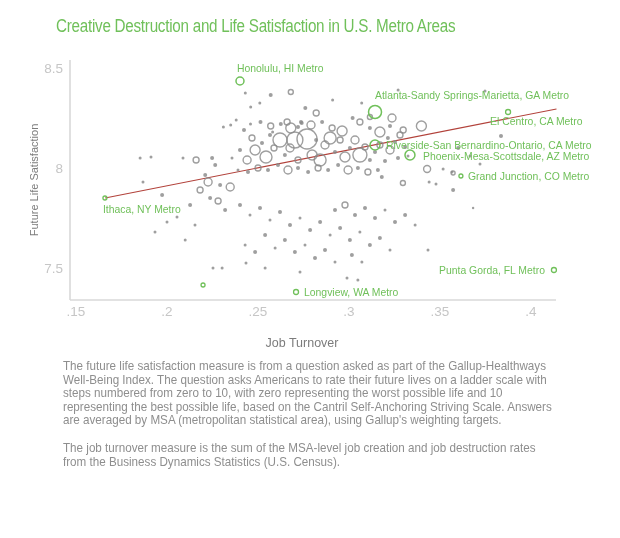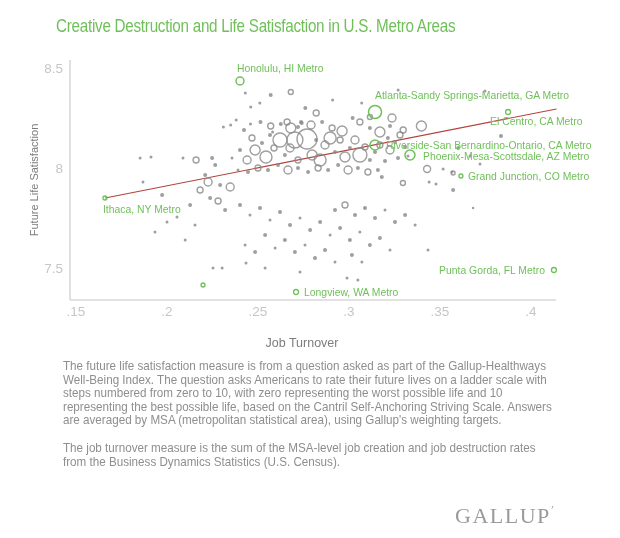--- a/index.html
+++ b/index.html
@@ -230,14 +230,13 @@
         <circle cx="104.93799999999999" cy="198.00000000000006" r="2" fill="none" stroke="#70c05a" stroke-width="1.3"></circle>
         <text x="102.93799999999999" y="213.00000000000006" text-anchor="start" font-size="10.4" fill="#70c05a">Ithaca, NY Metro</text>
       </svg>
   </div>
 
   <div class="captions">
     <p>The future life satisfaction measure is from a question asked as part of the Gallup-Healthways Well-Being Index. The question asks Americans to rate their future lives on a ladder scale with steps numbered from zero to 10, with zero representing the worst possible life and 10 representing the best possible life, based on the Cantril Self-Anchoring Striving Scale. Answers are averaged by MSA (metropolitan statistical area), using Gallup's weighting targets.</p>
     <p>The job turnover measure is the sum of the MSA-level job creation and job destruction rates from the Business Dynamics Statistics (U.S. Census).</p>
   </div>
 
-  <div class="logo"><span>GALLUP</span><span class="tm">ʼ</span></div>
 </div>
 
 </body></html>

